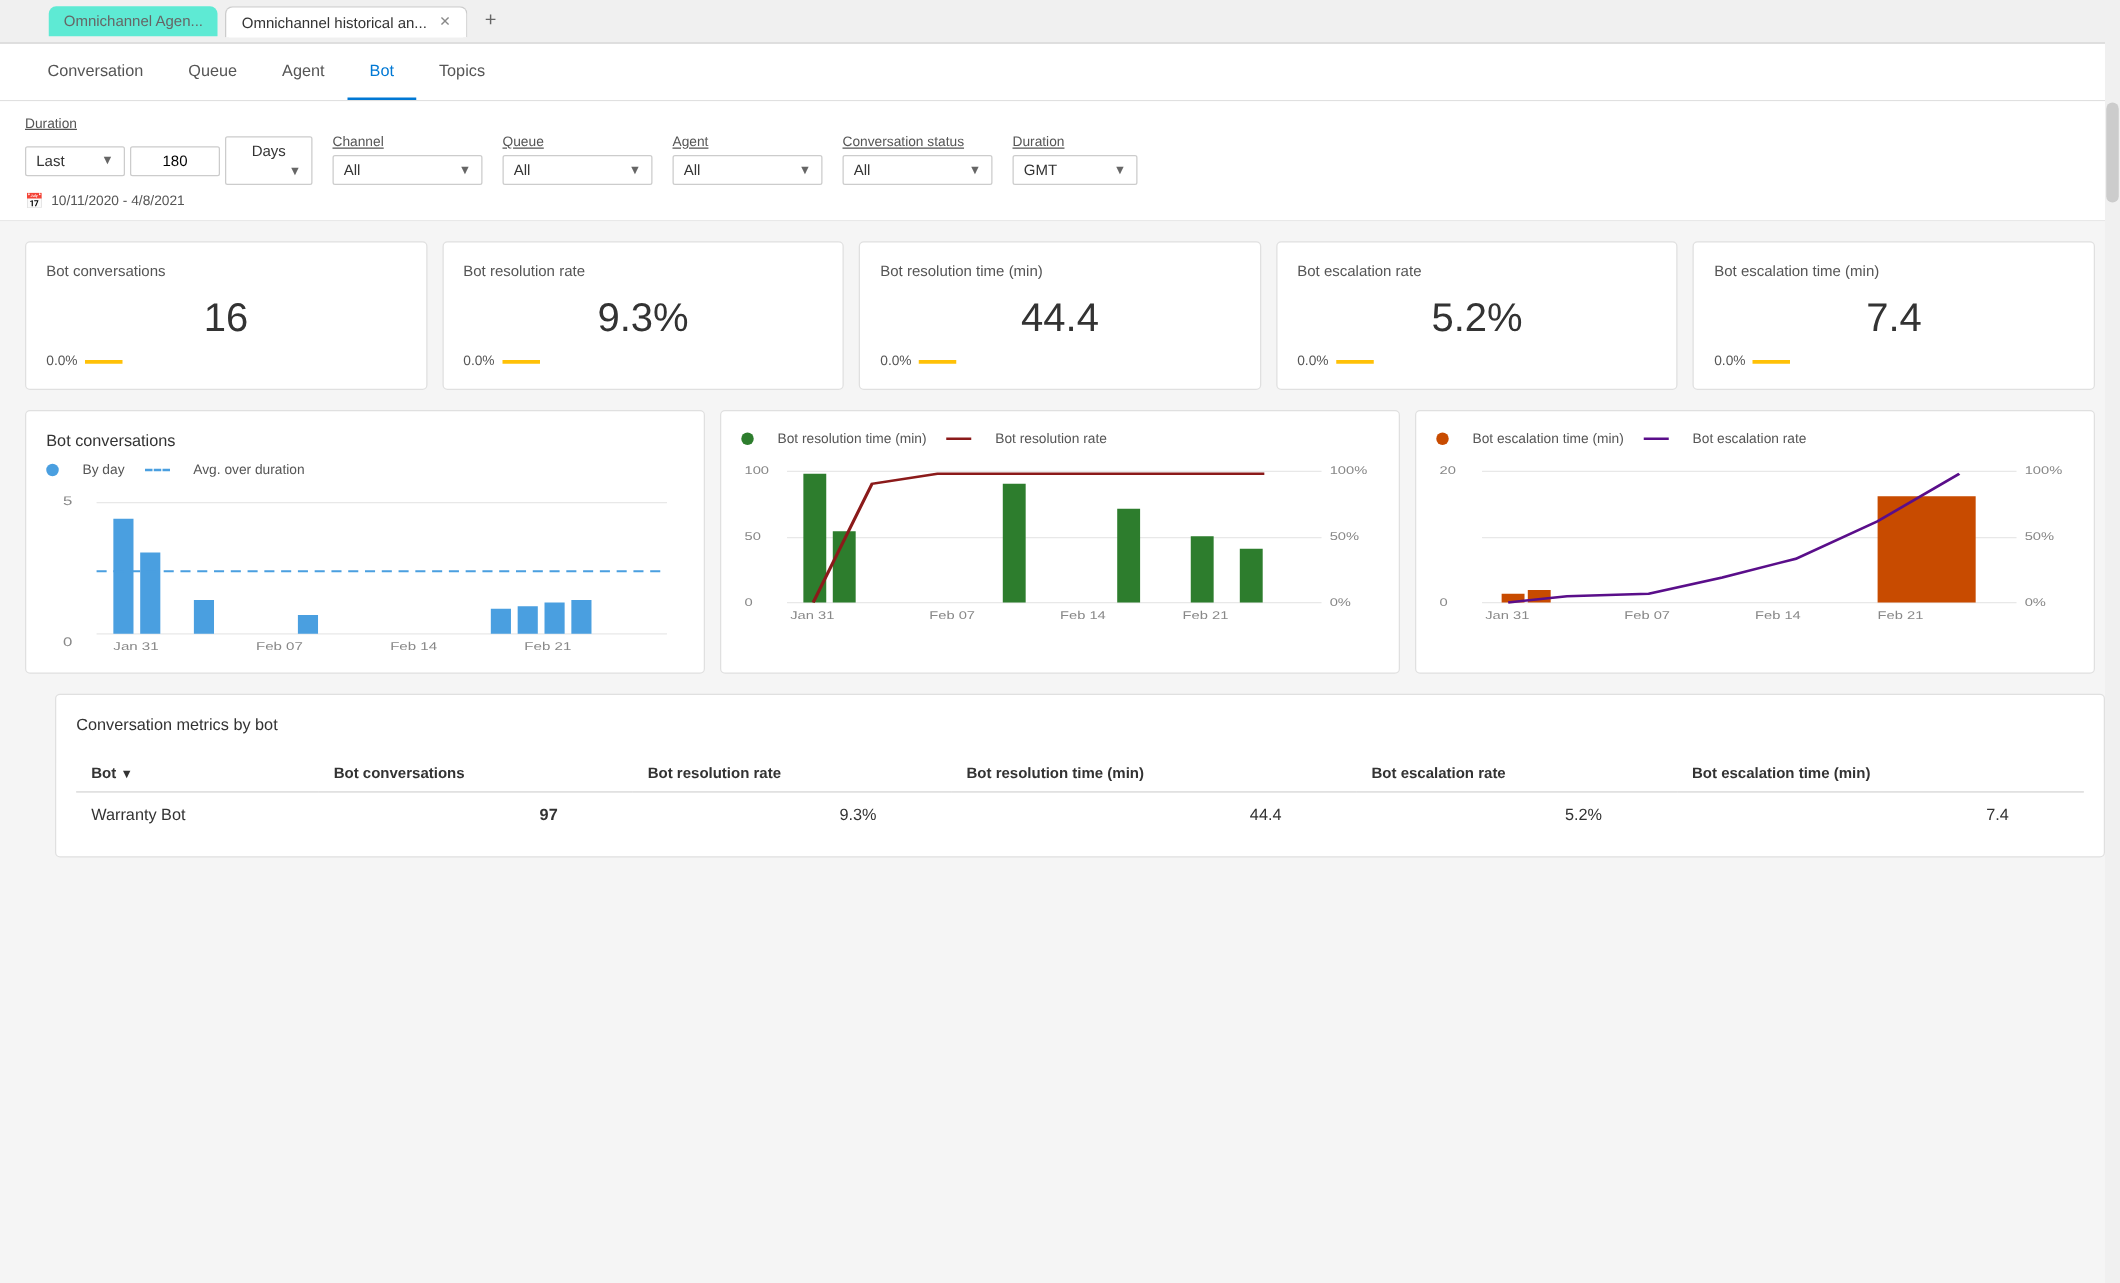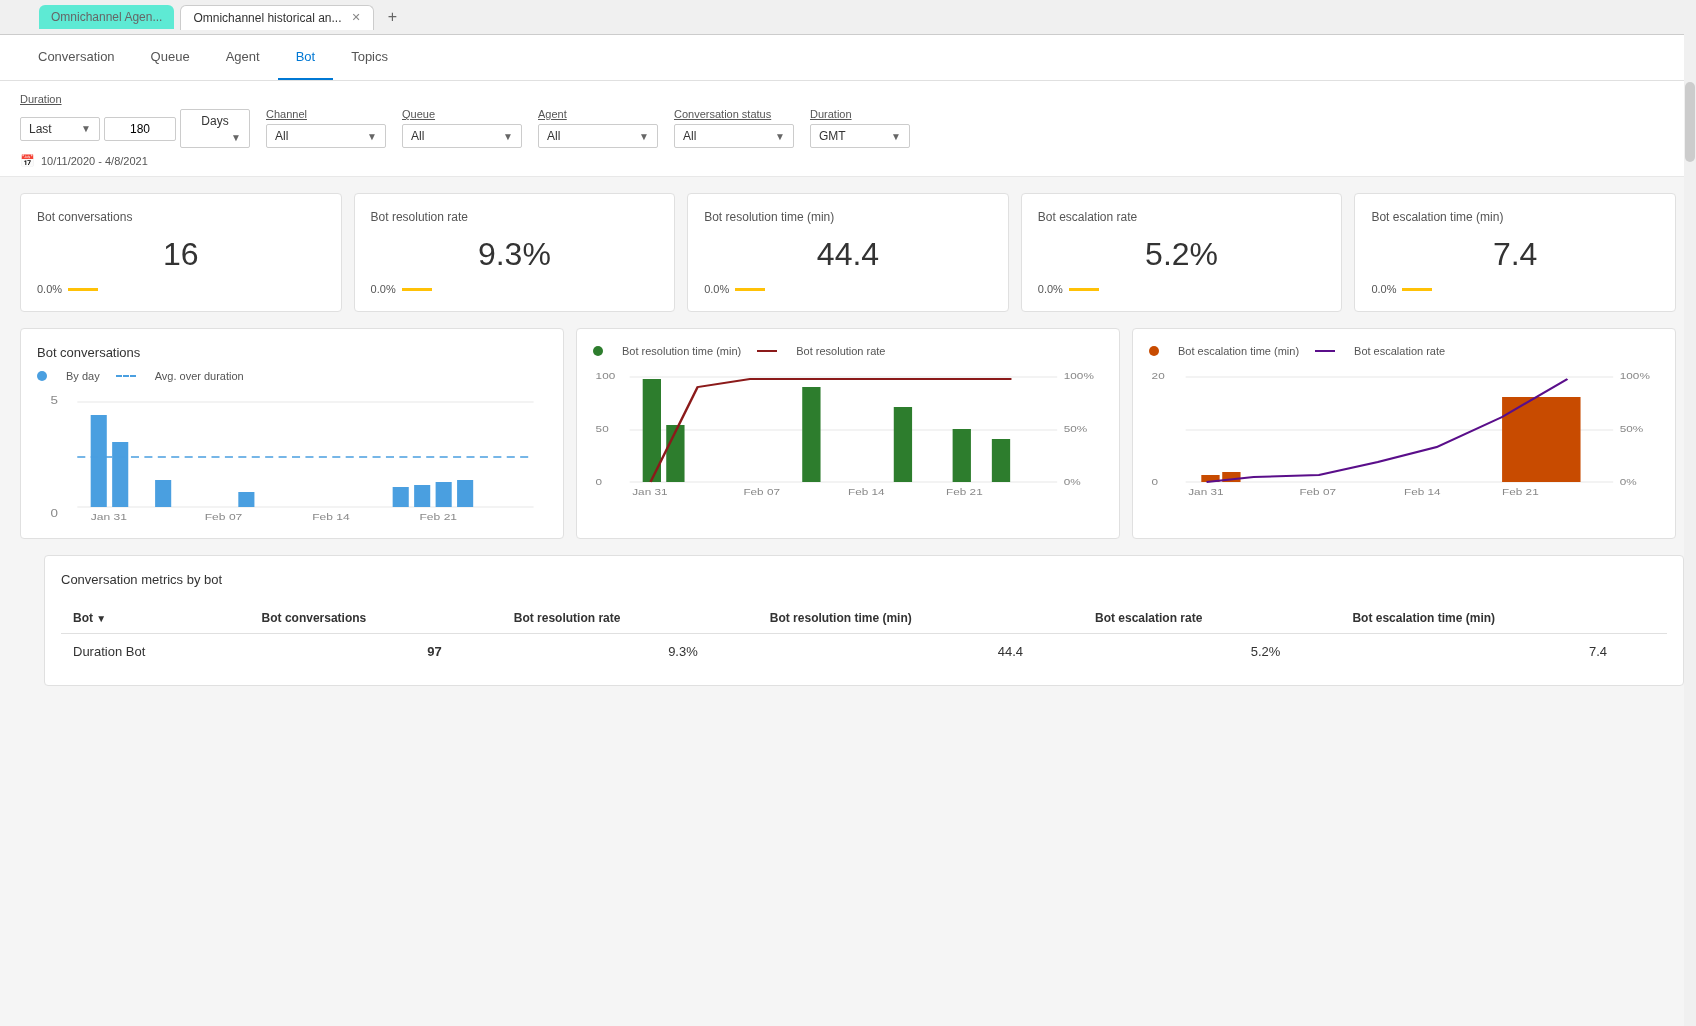--- a/index.html
+++ b/index.html
@@ -355,21 +355,21 @@
           <th>
             <span>Bot escalation rate</span>
           </th>
           <th>
             <span>Bot escalation time (min)</span>
           </th>
         </tr>
       </thead>
       <tbody>
         <tr>
-          <td>Duration Bot</td>
+          <td>Warranty Bot</td>
           <td style="text-align:right; padding-right: 60px; font-weight: bold;">97</td>
           <td style="text-align:right; padding-right: 60px;">9.3%</td>
           <td style="text-align:right; padding-right: 60px;">44.4</td>
           <td style="text-align:right; padding-right: 60px;">5.2%</td>
           <td style="text-align:right; padding-right: 60px;">7.4</td>
         </tr>
       </tbody>
     </table>
   </div>
 </div>

